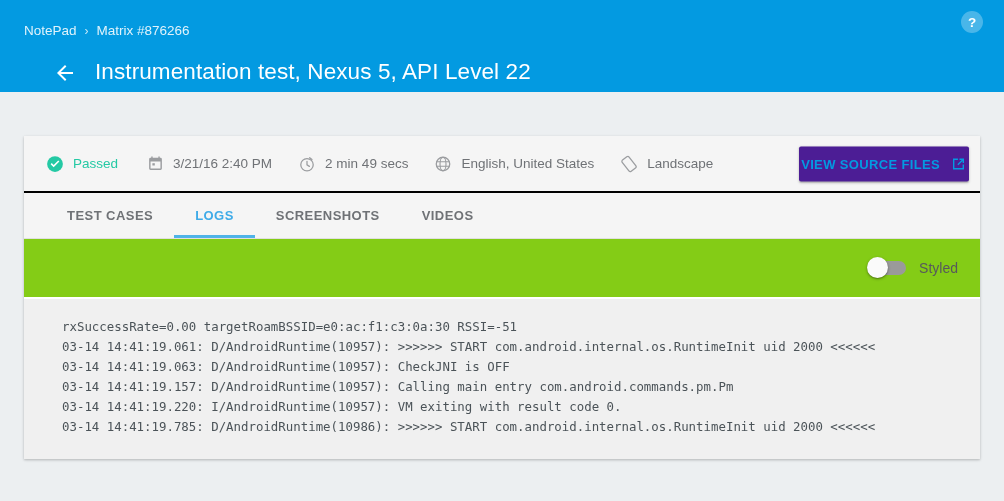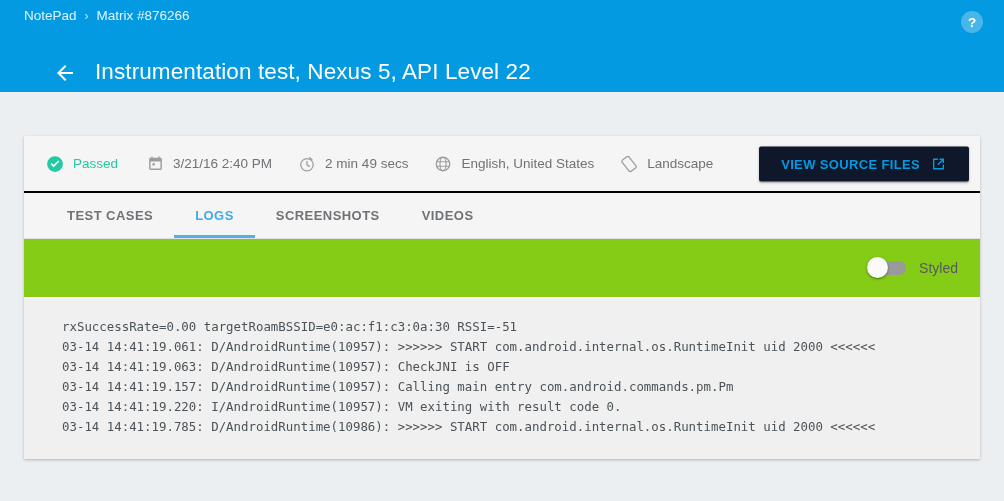--- a/index.html
+++ b/index.html
@@ -18,21 +18,21 @@
     position: relative;
     width: 1004px;
     height: 92px;
     background: #039ae1;
     overflow: hidden;
   }
 
   .breadcrumb {
     position: absolute;
     left: 24px;
-    top: 8px;
+    top: 23px;
     display: flex;
     align-items: center;
     font-size: 13.5px;
     line-height: 16px;
     color: rgba(255,255,255,0.88);
     white-space: nowrap;
   }
   .breadcrumb .crumb-sep {
     margin: 0 8px;
     font-size: 12px;
@@ -122,22 +122,22 @@
   }
   .meta.status { margin-right: 28px; }
   .meta.status .mlabel { color: #24c9a4; font-size: 13.5px; }
 
   .view-source-btn {
     position: absolute;
     right: 11px;
     top: 50%;
     transform: translateY(-50%);
     height: 35px;
-    padding: 0 22px;
-    background: #0f172a;
+    padding: 0 2px;
+    background: #4c1d95;
     border: none;
     border-radius: 2px;
     box-shadow: 0 1px 3px rgba(0,0,0,0.20), 0 1px 1px rgba(0,0,0,0.12);
     display: flex;
     align-items: center;
     cursor: pointer;
     font-family: "Liberation Sans", sans-serif;
   }
   .view-source-btn .vs-label {
     font-size: 13px;

